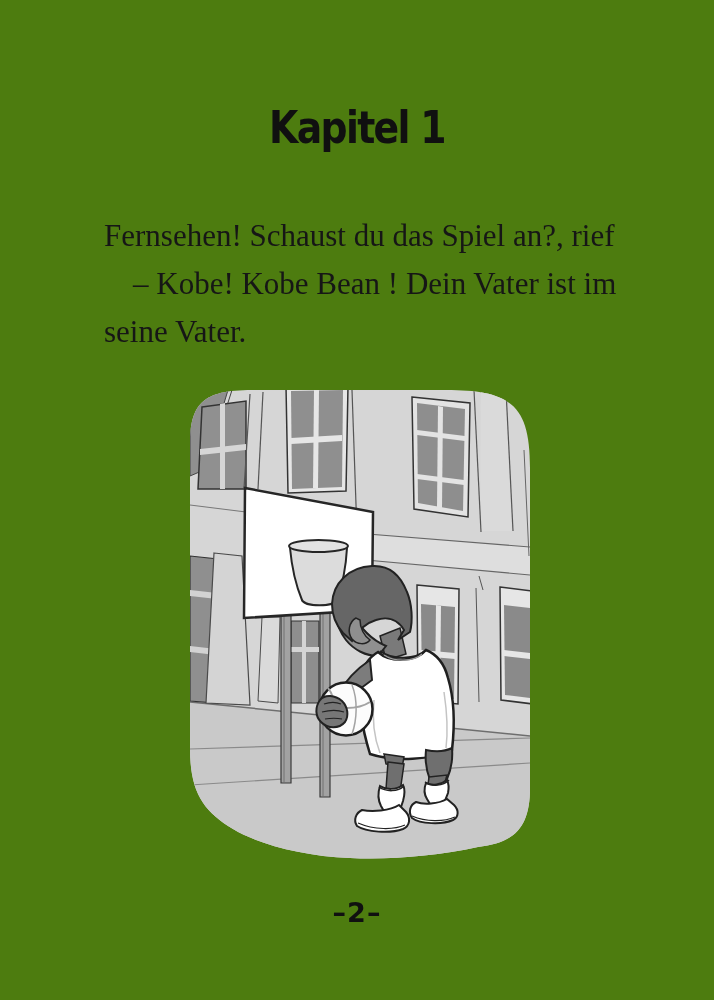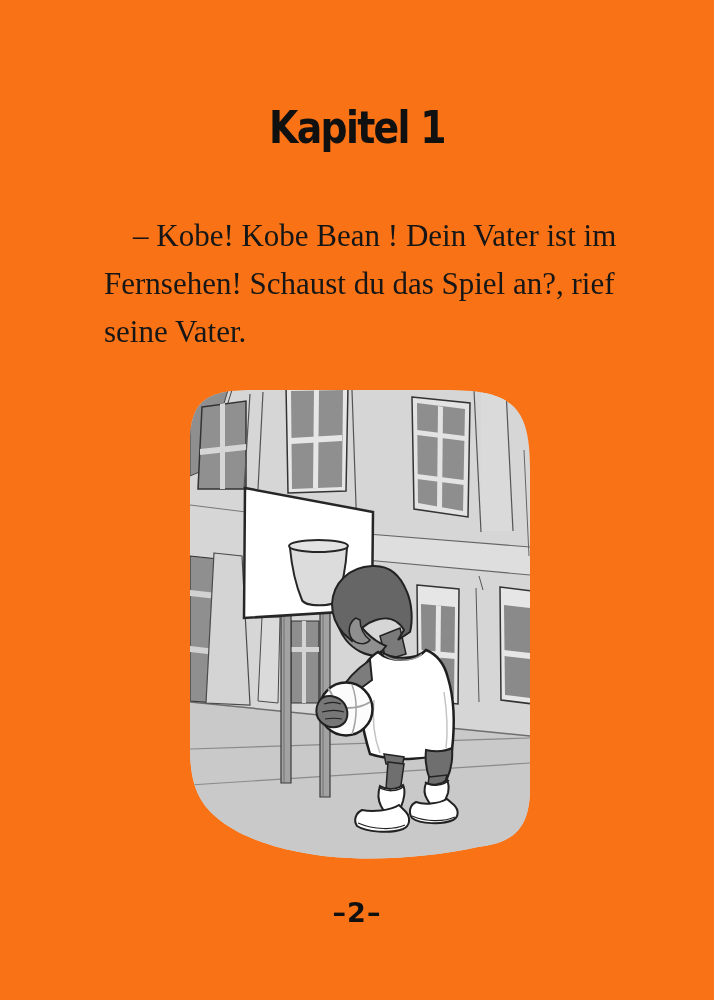--- a/index.html
+++ b/index.html
@@ -1,16 +1,16 @@
 <!DOCTYPE html>
 <html><head>
 <meta charset="utf-8">
 <style>
   html,body{margin:0;padding:0;background:#ffffff;}
-  .page{position:relative;width:714px;height:1000px;background:#f97316;overflow:hidden;
+  .page{position:relative;width:714px;height:1000px;background:#4d7c0f;overflow:hidden;
         font-family:"Liberation Serif",serif;color:#141414;}
   .title{position:absolute;top:101px;left:0;width:714px;margin:0;text-align:center;
          font-family:"DejaVu Sans",sans-serif;font-weight:800;font-size:45px;
          letter-spacing:-2px;transform:scaleX(.84);transform-origin:center;color:#101010;}
   .para{position:absolute;left:104px;top:212px;width:520px;
         font-size:31px;line-height:48px;color:#161616;}
   .para .line{white-space:nowrap;}
   .para .indent{text-indent:29px;}
   .illus{position:absolute;left:190px;top:388px;width:342px;height:474px;}
   .illus svg{display:block;width:342px;height:474px;}
@@ -19,22 +19,22 @@
            letter-spacing:1px;color:#101010;}
 </style>
 </head>
 <body>
 
 <div class="page">
 
   <h1 class="title">Kapitel 1</h1>
 
   <div class="para">
+    <div class="line">Fernsehen! Schaust du das Spiel an?, rief</div>
     <div class="line indent">– Kobe! Kobe Bean ! Dein Vater ist im</div>
-    <div class="line">Fernsehen! Schaust du das Spiel an?, rief</div>
     <div class="line">seine Vater.</div>
   </div>
 
   <div class="illus" title="Cartoon boy seen from behind holding a basketball beside a hoop with white backboard, in front of a grey building facade with windows">
     <svg viewBox="190 388 342 474" xmlns="http://www.w3.org/2000/svg">
       <defs>
         <clipPath id="blob">
           <path d="M190 446 C190 404 202 390 252 390 L446 390 C512 390 530 406 530 468
                    L530 788 C530 828 514 843 478 847 C436 856 390 860 350 858
                    C302 856 258 844 233 829 C203 811 190 792 190 748 Z"></path>

